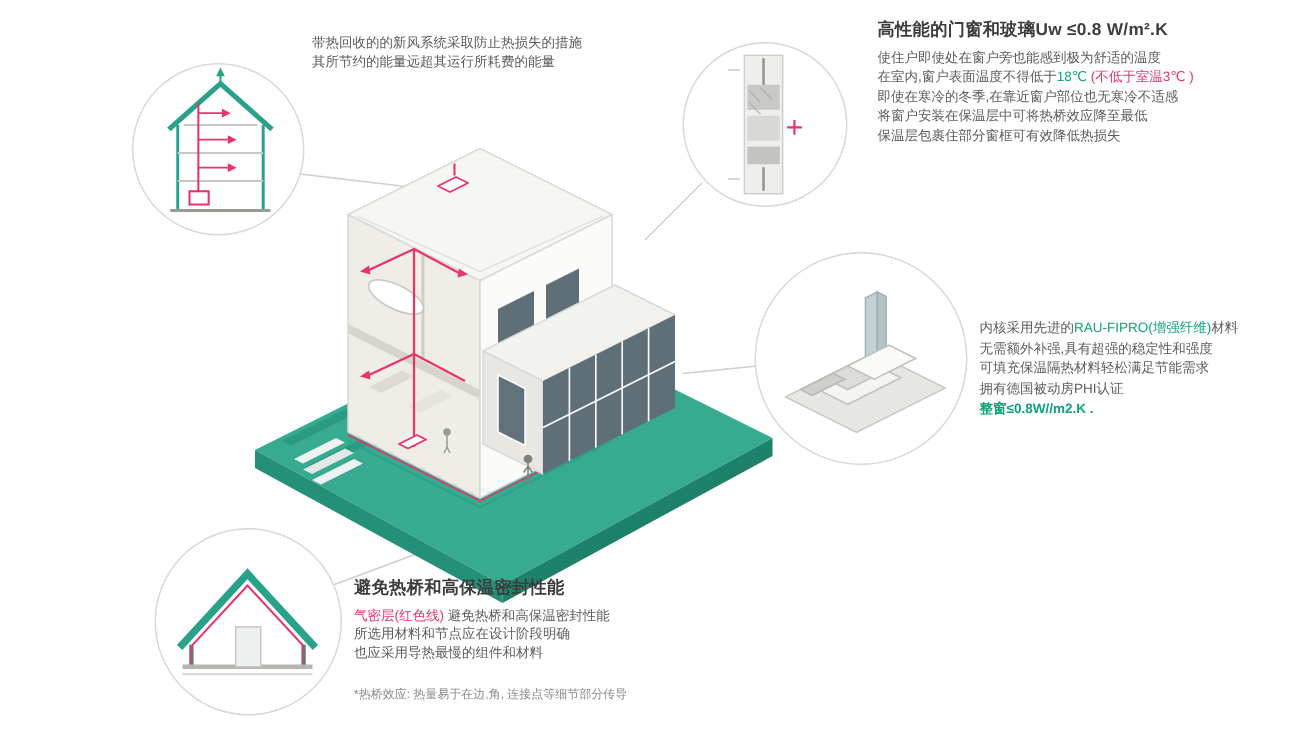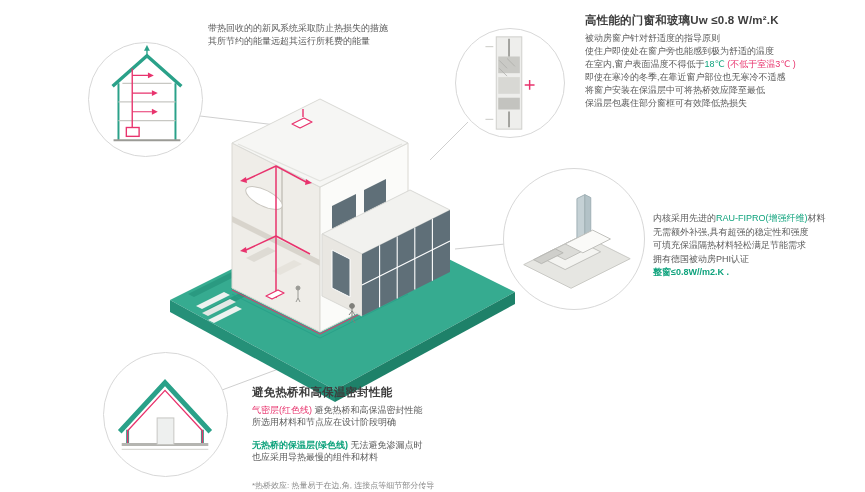--- a/index.html
+++ b/index.html
@@ -11,21 +11,21 @@
   .circle svg{display:block;width:100%;height:100%}
   .c1{left:88px;top:42px;width:115px;height:115px}
   .c2{left:455px;top:28px;width:110px;height:110px}
   .c3{left:503px;top:168px;width:142px;height:142px}
   .c4{left:103px;top:352px;width:125px;height:125px}
   .tb{position:absolute;font-size:9px;line-height:13px}
   .tb-title{font-size:11.5px;font-weight:bold;color:#3d3d3d;margin-bottom:5px;letter-spacing:.2px}
   .tb-vent{left:208px;top:22px;width:230px}
   .tb-win{left:585px;top:14px;width:275px}
   .tb-prof{left:653px;top:212px;width:210px;line-height:13.5px}
-  .tb-bridge{left:252px;top:386px;width:300px;line-height:12.5px}
+  .tb-bridge{left:236px;top:386px;width:300px;line-height:12.5px}
   .green{color:#0fa37d}
   .red{color:#e8336d}
   .gb{color:#0fa37d;font-weight:bold}
   .rb{color:#e8336d;font-weight:normal}
   .sp{margin-top:10px}
   .fn{font-size:8px;color:#8a8a8a;margin-top:16px}
 </style>
 </head>
 <body>
 
@@ -164,21 +164,20 @@
     </svg>
   </div>
 
   <div class="tb tb-vent">
     <div>带热回收的的新风系统采取防止热损失的措施</div>
     <div>其所节约的能量远超其运行所耗费的能量</div>
   </div>
 
   <div class="tb tb-win">
     <div class="tb-title">高性能的门窗和玻璃Uw ≤0.8 W/m².K</div>
-    <div>被动房窗户针对舒适度的指导原则</div>
     <div>使住户即使处在窗户旁也能感到极为舒适的温度</div>
     <div>
       <span>在室内,窗户表面温度不得低于</span><span class="green">18℃</span><span class="red"> (不低于室温3℃ )</span>
     </div>
     <div>即使在寒冷的冬季,在靠近窗户部位也无寒冷不适感</div>
     <div>将窗户安装在保温层中可将热桥效应降至最低</div>
     <div>保温层包裹住部分窗框可有效降低热损失</div>
   </div>
 
   <div class="tb tb-prof">
@@ -190,20 +189,17 @@
     <div>拥有德国被动房PHI认证</div>
     <div class="gb">整窗≤0.8W//m2.K .</div>
   </div>
 
   <div class="tb tb-bridge">
     <div class="tb-title">避免热桥和高保温密封性能</div>
     <div>
       <span class="rb">气密层(红色线)</span><span> 避免热桥和高保温密封性能</span>
     </div>
     <div>所选用材料和节点应在设计阶段明确</div>
-    <div class="sp">
-      <span class="gb">无热桥的保温层(绿色线)</span><span> 无法避免渗漏点时</span>
-    </div>
     <div>也应采用导热最慢的组件和材料</div>
     <div class="fn">*热桥效应: 热量易于在边,角, 连接点等细节部分传导</div>
   </div>
 
 </div>
 
 </body></html>

